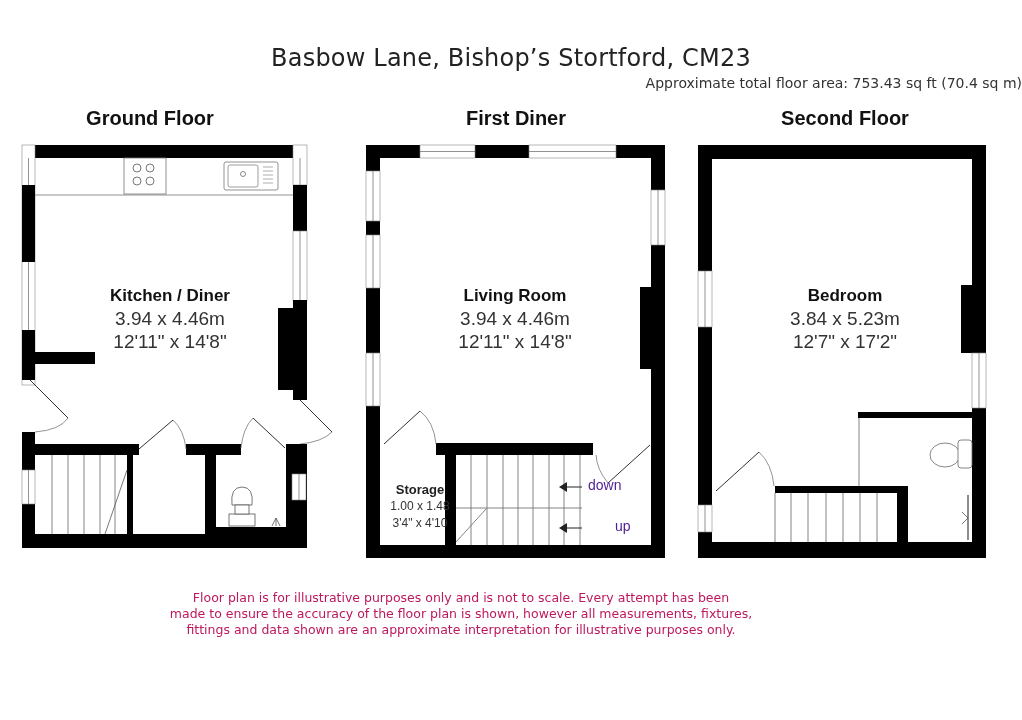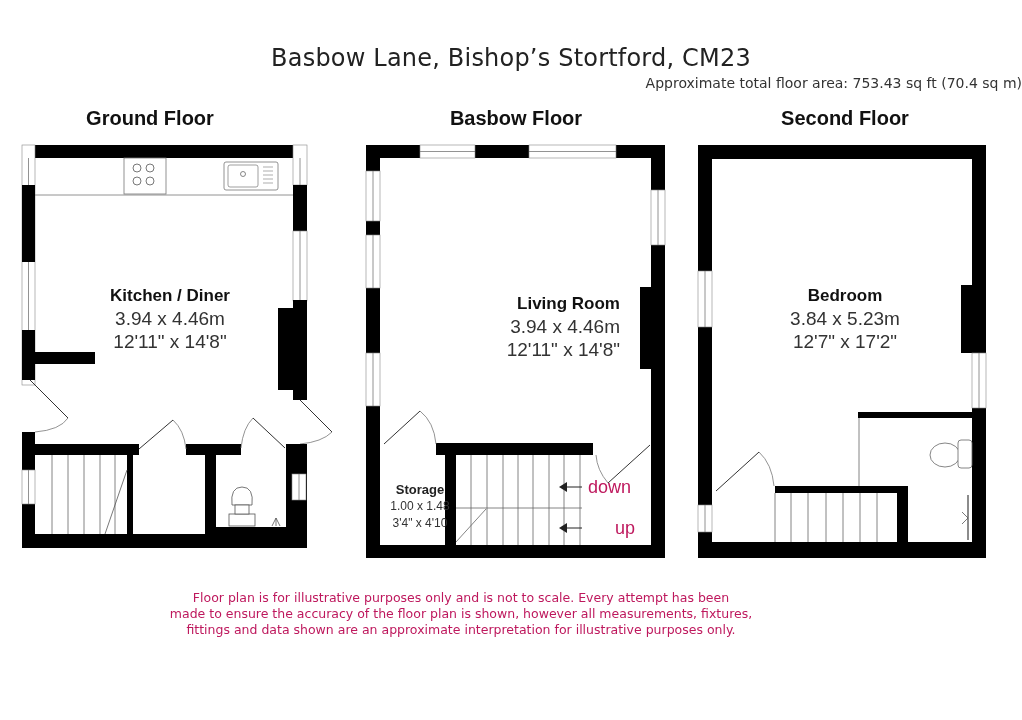--- a/index.html
+++ b/index.html
@@ -6,31 +6,31 @@
   body { width:1022px; height:720px; position:relative; overflow:hidden; font-family:"DejaVu Sans", sans-serif; color:#222; }
   .title { position:absolute; top:28px; left:0; width:1022px; text-align:center; font-size:24px; color:#222; letter-spacing:0.2px;margin-top:16px; }
   .subtitle { position:absolute; top:75px; left:0; width:1022px; text-align:right; font-size:14px; color:#333; }
   .floor-label { position:absolute; top:107px; font-family:"Liberation Sans", sans-serif; font-weight:bold; font-size:20px; color:#111; text-align:center; }
   .plan { position:absolute; top:0; left:0; }
   .room-text { position:absolute; text-align:center; font-family:"Liberation Sans", sans-serif; color:#333; }
   .room-name { font-weight:bold; font-size:17px; color:#111; line-height:22px; }
   .room-dim { font-size:19px; line-height:23px; color:#333; }
   .small-name { font-weight:bold; font-size:13px; color:#222; line-height:17px; }
   .small-dim { font-size:12px; color:#333; line-height:17px; }
-  .stair-label { position:absolute; font-family:"Liberation Sans", sans-serif; font-size:18px; color:#be185d; }
+  .stair-label { position:absolute; font-family:"Liberation Sans", sans-serif; font-size:14px; color:#4c1d95; }
   .disclaimer { position:absolute; top:590px; left:0; width:922px; text-align:center; font-size:12.5px; line-height:16px; color:#be185d; }
 </style>
 </head>
 <body>
 
 <div class="title">Basbow Lane, Bishop’s Stortford, CM23</div>
 <div class="subtitle">Approximate total floor area: 753.43 sq ft (70.4 sq m)</div>
 
 <div class="floor-label" style="left:50px;width:200px;">Ground Floor</div>
-<div class="floor-label" style="left:416px;width:200px;">Basbow Floor</div>
+<div class="floor-label" style="left:416px;width:200px;">First Diner</div>
 <div class="floor-label" style="left:745px;width:200px;">Second Floor</div>
 
 <svg class="plan" width="1022" height="720" viewBox="0 0 1022 720" xmlns="http://www.w3.org/2000/svg">
 
   <g>
 
     <rect x="22" y="145" width="285" height="13" fill="#000"></rect>
 
     <rect x="22" y="145" width="13" height="240" fill="#fff" stroke="#888" stroke-width="0.6"></rect>
     <rect x="22" y="185" width="13" height="77" fill="#000"></rect>
@@ -226,21 +226,21 @@
     </g>
   </g>
 </svg>
 
 <div class="room-text" style="left:65px;top:285px;width:210px;">
   <div class="room-name">Kitchen / Diner</div>
   <div class="room-dim">3.94 x 4.46m</div>
   <div class="room-dim">12'11" x 14'8"</div>
 </div>
 
-<div class="room-text" style="left:410px;top:293px;width:210px;text-align:right;">
+<div class="room-text" style="left:410px;top:285px;width:210px;">
   <div class="room-name">Living Room</div>
   <div class="room-dim">3.94 x 4.46m</div>
   <div class="room-dim">12'11" x 14'8"</div>
 </div>
 
 <div class="room-text" style="left:380px;top:481px;width:80px;overflow:hidden;white-space:nowrap;">
   <div class="small-name">Storage</div>
   <div class="small-dim">1.00 x 1.48</div>
   <div class="small-dim">3'4" x 4'10</div>
 </div>

